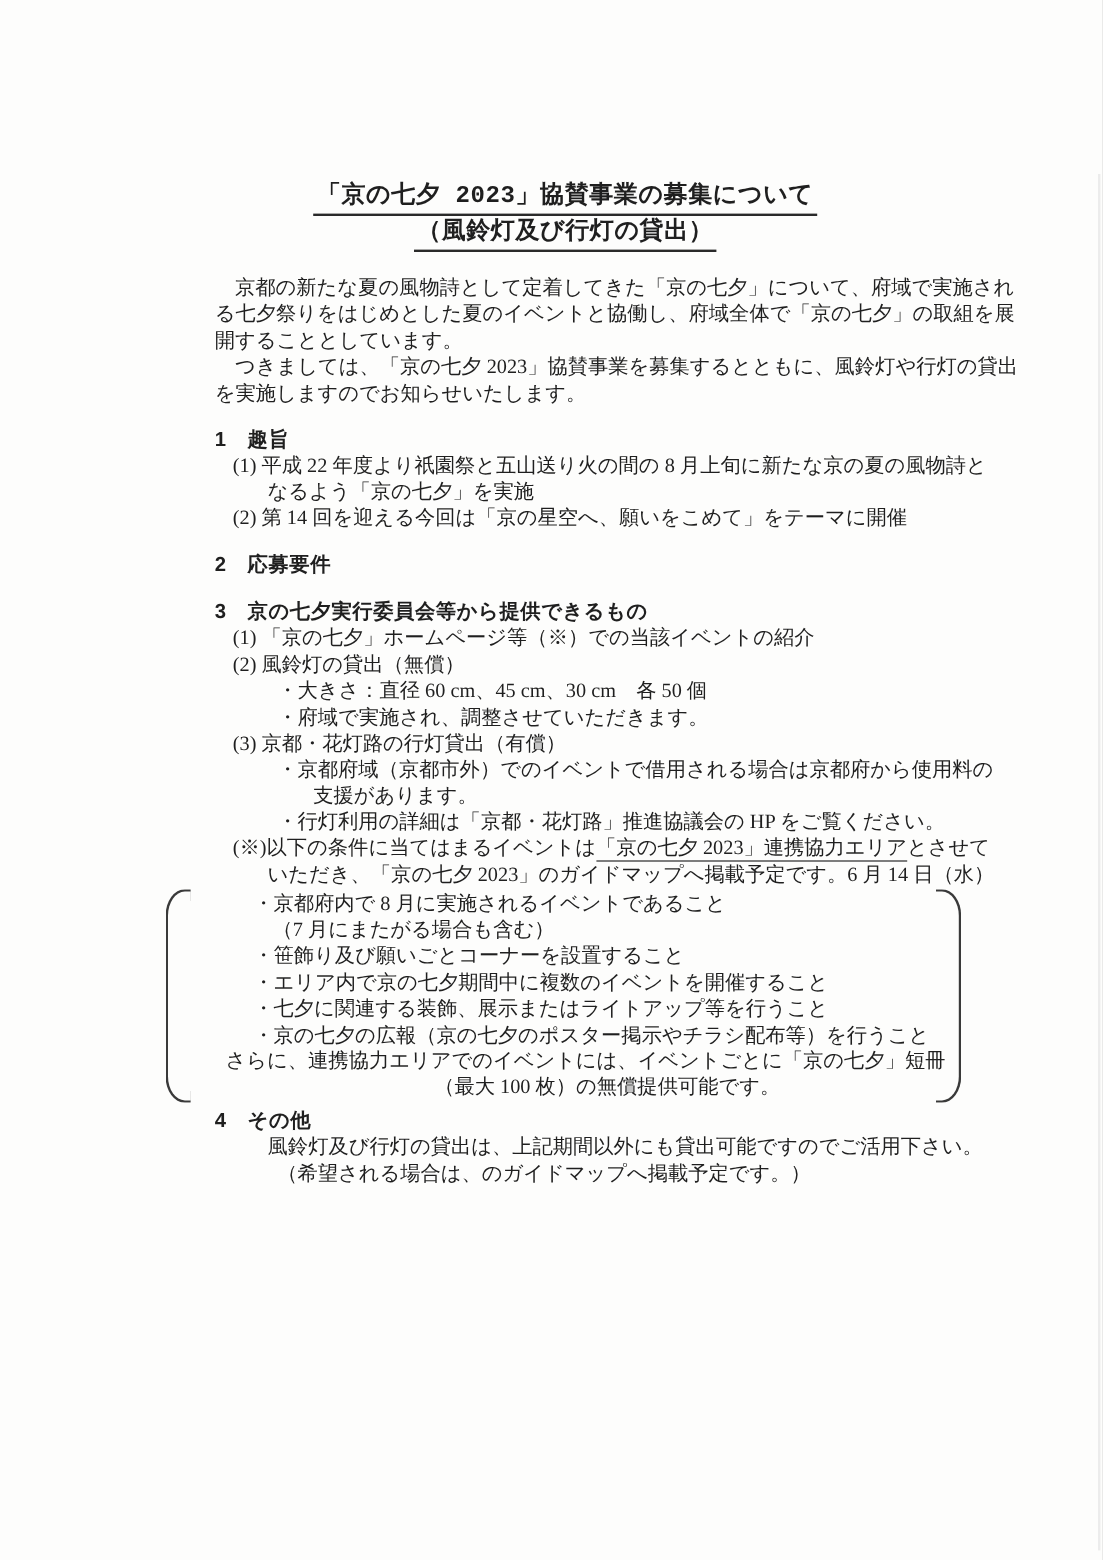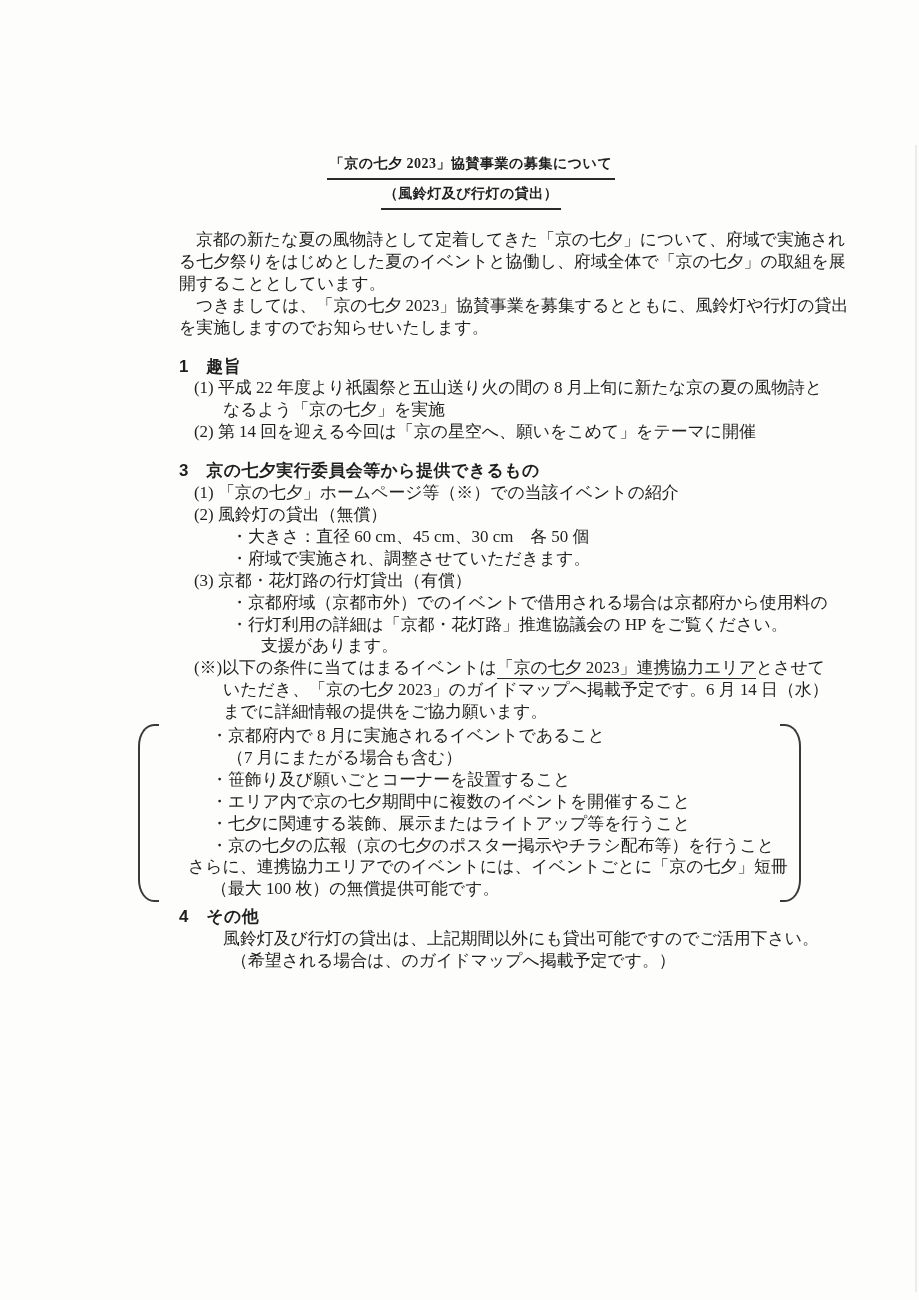--- a/index.html
+++ b/index.html
@@ -19,23 +19,23 @@
     position:absolute;
     left:915px;top:145px;bottom:8px;width:2px;
     background:#ececec;
   }
   .content{
     position:absolute;
     left:133px;top:150px;width:676px;
   }
   .title-block{
     text-align:center;
-    font-family:Liberation Serif, serif;
+    font-family:Liberation Mono, monospace;
     font-weight:700;
-    font-size:14px;
+    font-size:20px;
     line-height:27px;
     letter-spacing:.5px;
   }
   .title-block .tl{display:inline-block;border-bottom:2px solid #2a2a2a;padding:0 3px 1px 3px;}
   .intro{margin-top:19px;}
   .ln{white-space:nowrap;margin-left:46px;}
   .hd{
     font-family:"Liberation Sans","DejaVu Sans",sans-serif;
     font-weight:700;
     margin-top:17px;
@@ -51,21 +51,21 @@
     position:relative;
     margin-left:5px;
     width:663px;
     margin-top:-1px;
     padding:3px 0 4px 0;
   }
   .coop-inner{position:relative;}
   .bx{padding-left:27px;}
   .bxc{padding-left:43px;}
   .bx2{padding-left:4px;}
-  .bx3{padding-left:27px;}
+  .bx3{padding-left:27px;text-align:center;}
   .bracket{
     position:absolute;top:2px;bottom:2px;width:19px;
   }
   .bracket.left{
     left:0;
     border-left:2px solid #3a3a3a;
     border-top:2px solid #3a3a3a;
     border-bottom:2px solid #3a3a3a;
     border-top-left-radius:16px 22px;
     border-bottom-left-radius:16px 22px;
@@ -102,35 +102,35 @@
       <div class="ln">を実施しますのでお知らせいたします。</div>
     </div>
 
     <div class="ln hd">1　趣旨</div>
     <div>
       <div class="ln x1">(1) 平成 22 年度より祇園祭と五山送り火の間の 8 月上旬に新たな京の夏の風物詩と</div>
       <div class="ln x1c">なるよう「京の七夕」を実施</div>
       <div class="ln x1">(2) 第 14 回を迎える今回は「京の星空へ、願いをこめて」をテーマに開催</div>
     </div>
 
+    <div class="ln hd">2　応募要件</div>
 
     <div class="ln hd">3　京の七夕実行委員会等から提供できるもの</div>
     <div>
       <div class="ln x1">(1) 「京の七夕」ホームページ等（※）での当該イベントの紹介</div>
       <div class="ln x1">(2) 風鈴灯の貸出（無償）</div>
       <div class="ln x2">・大きさ：直径 60 cm、45 cm、30 cm　各 50 個</div>
       <div class="ln x2">・府域で実施され、調整させていただきます。</div>
       <div class="ln x1">(3) 京都・花灯路の行灯貸出（有償）</div>
       <div class="ln x2">・京都府域（京都市外）でのイベントで借用される場合は京都府から使用料の</div>
+      <div class="ln x2c">支援があります。</div>
       <div class="ln x2">・行灯利用の詳細は「京都・花灯路」推進協議会の HP をご覧ください。</div>
-      <div class="ln x2c">支援があります。</div>
 
       <div class="ln x1"><span>(※)以下の条件に当てはまるイベントは</span><span class="u-seg">「京の七夕 2023」連携協力エリア</span><span>とさせて</span></div>
       <div class="ln x1c">いただき、「京の七夕 2023」のガイドマップへ掲載予定です。6 月 14 日（水）</div>
-      <div class="ln x1c">までに詳細情報の提供をご協力願います。</div>
     </div>
 
     <div class="coop-box">
       <div class="bracket left"></div>
       <div class="bracket right"></div>
       <div class="coop-inner">
         <div class="ln bx">・京都府内で 8 月に実施されるイベントであること</div>
         <div class="ln bxc">（7 月にまたがる場合も含む）</div>
         <div class="ln bx">・笹飾り及び願いごとコーナーを設置すること</div>
         <div class="ln bx">・エリア内で京の七夕期間中に複数のイベントを開催すること</div>

